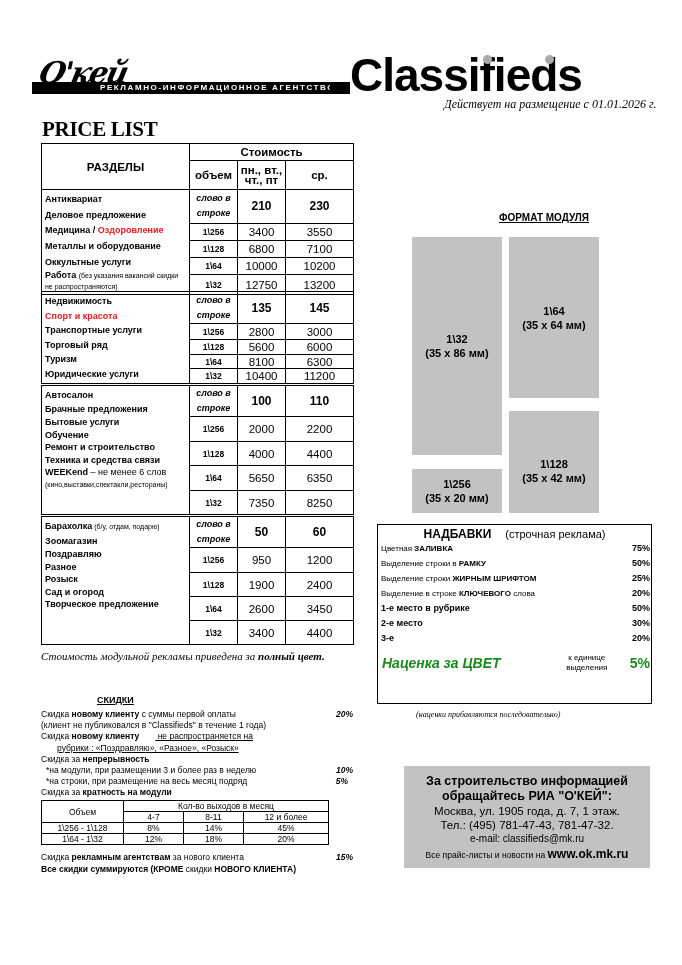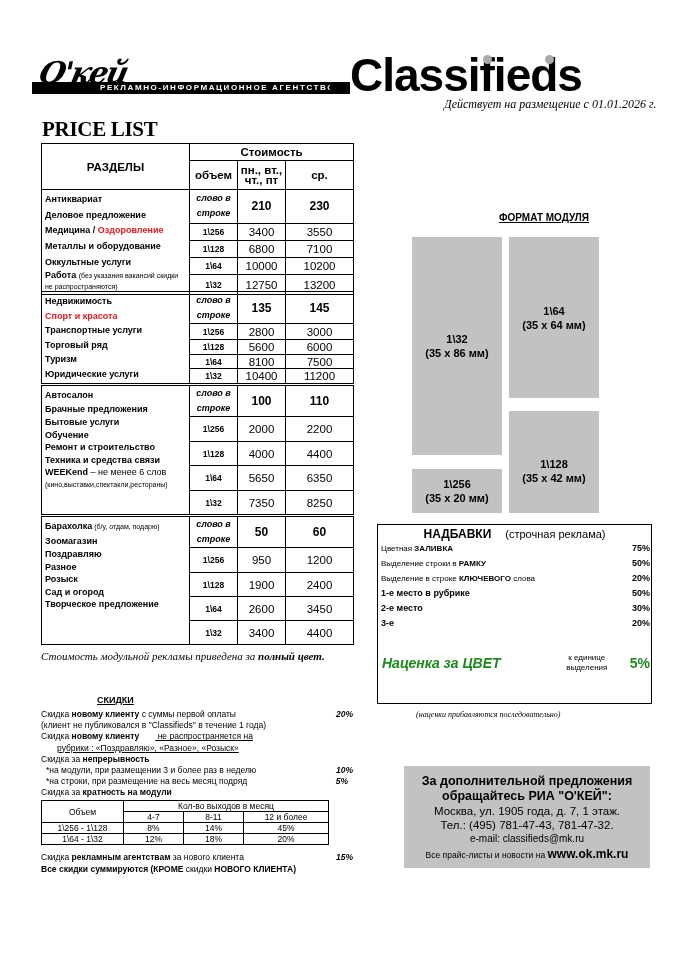--- a/index.html
+++ b/index.html
@@ -159,21 +159,21 @@
         <td>3000</td>
       </tr>
   <tr style="height:14px">
         <td class="vol">1\128</td>
         <td>5600</td>
         <td>6000</td>
       </tr>
   <tr style="height:14px">
         <td class="vol">1\64</td>
         <td>8100</td>
-        <td>7500</td>
+        <td>6300</td>
       </tr>
   <tr style="height:14px">
         <td class="vol">1\32</td>
         <td>10400</td>
         <td>11200</td>
       </tr>
 </tbody>
   </table>
 
 <table class="pt" style="top:385px">
@@ -279,20 +279,24 @@
   <div class="nadb-title"><b>НАДБАВКИ</b><span>(строчная реклама)</span></div>
   <div class="nadb-row">
       <span><span>Цветная </span><b>ЗАЛИВКА</b><span></span></span>
       <span class="pct">75%</span>
     </div>
   <div class="nadb-row">
       <span><span>Выделение строки в </span><b>РАМКУ</b><span></span></span>
       <span class="pct">50%</span>
     </div>
   <div class="nadb-row">
+      <span><span>Выделение строки </span><b>ЖИРНЫМ ШРИФТОМ</b><span></span></span>
+      <span class="pct">25%</span>
+    </div>
+  <div class="nadb-row">
       <span><span>Выделение в строке </span><b>КЛЮЧЕВОГО</b><span> слова</span></span>
       <span class="pct">20%</span>
     </div>
   <div class="nadb-row big">
       <span>1-е место в рубрике</span>
       <span class="pct">50%</span>
     </div>
   <div class="nadb-row big">
       <span>2-е место</span>
       <span class="pct">30%</span>
@@ -358,19 +362,19 @@
 
 <div class="disc2">
   <div class="disc-row">
       <span><span>Скидка </span><b>рекламным агентствам</b><span> за нового клиента</span></span>
       <b style="font-style:italic">15%</b>
     </div>
   <div><b>Все скидки суммируются (КРОМЕ</b><span> скидки </span><b>НОВОГО КЛИЕНТА)</b></div>
 </div>
 
 <div class="contact">
-  <div class="l1">За дополнительной предложения</div>
+  <div class="l1">За строительство информацией</div>
   <div class="l1">обращайтесь РИА "О'КЕЙ":</div>
   <div class="l2">Москва, ул. 1905 года, д. 7, 1 этаж.</div>
   <div class="l2">Тел.: (495) 781-47-43, 781-47-32.</div>
   <div class="l3">e-mail: classifieds@mk.ru</div>
   <div class="l4"><span>Все прайс-листы и новости на </span><b>www.ok.mk.ru</b></div>
 </div>
 
 </body></html>

